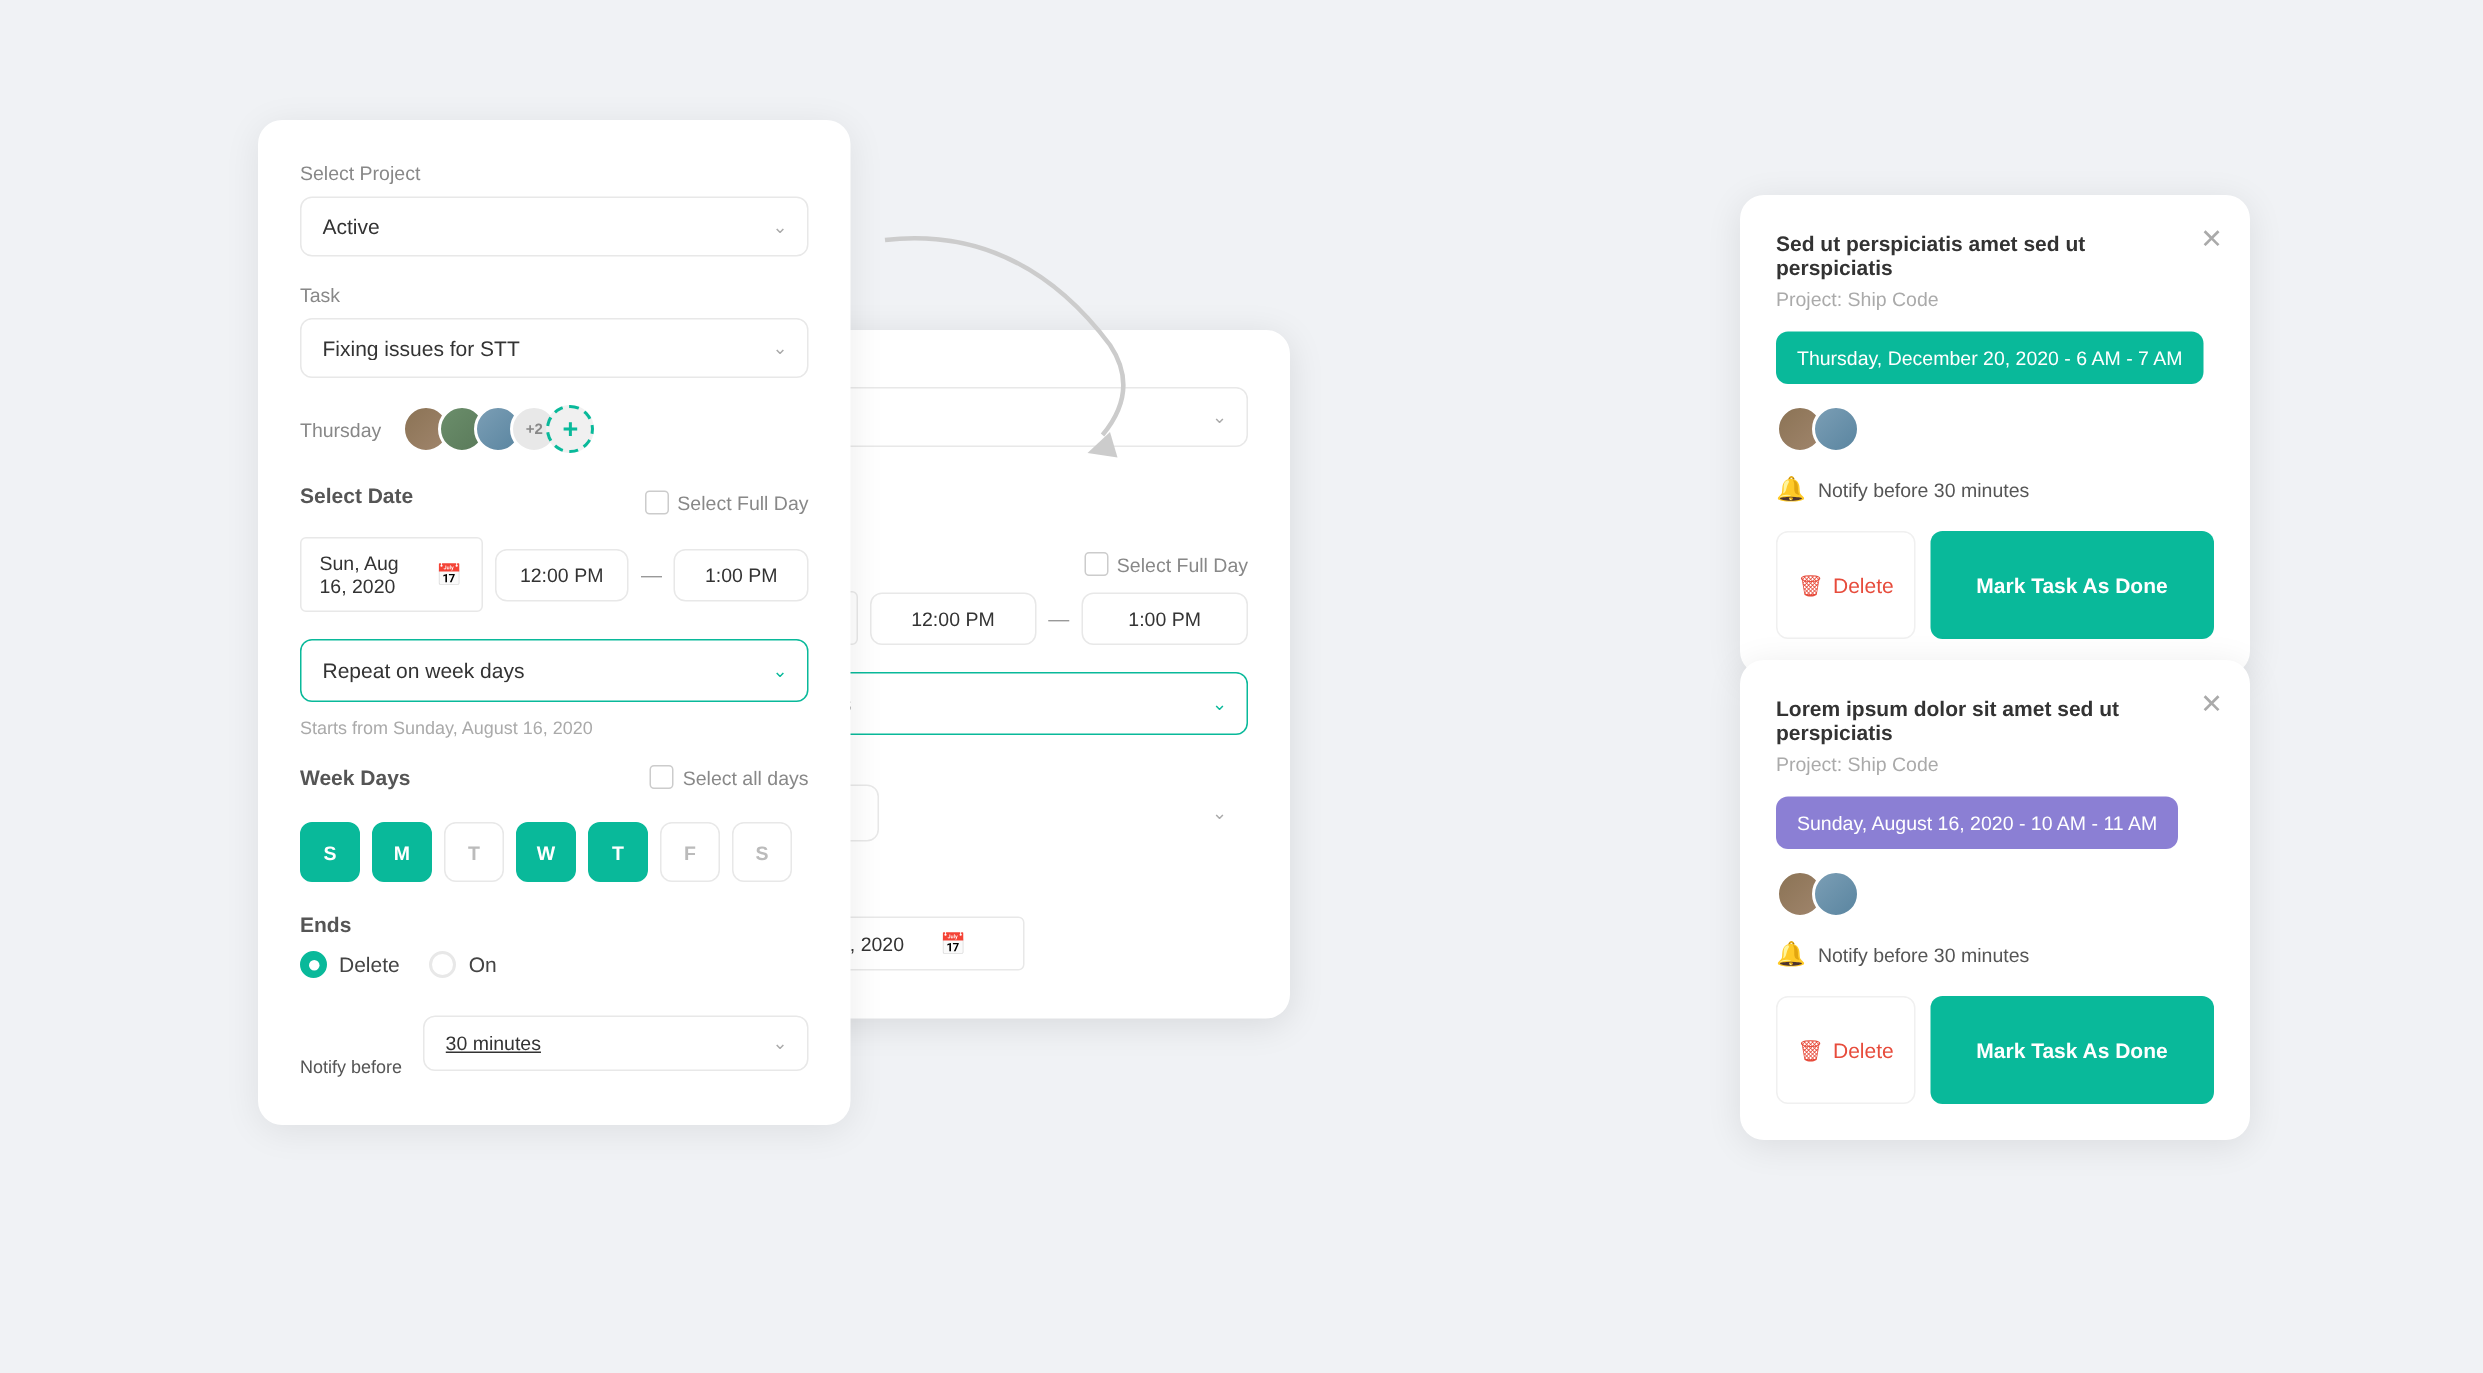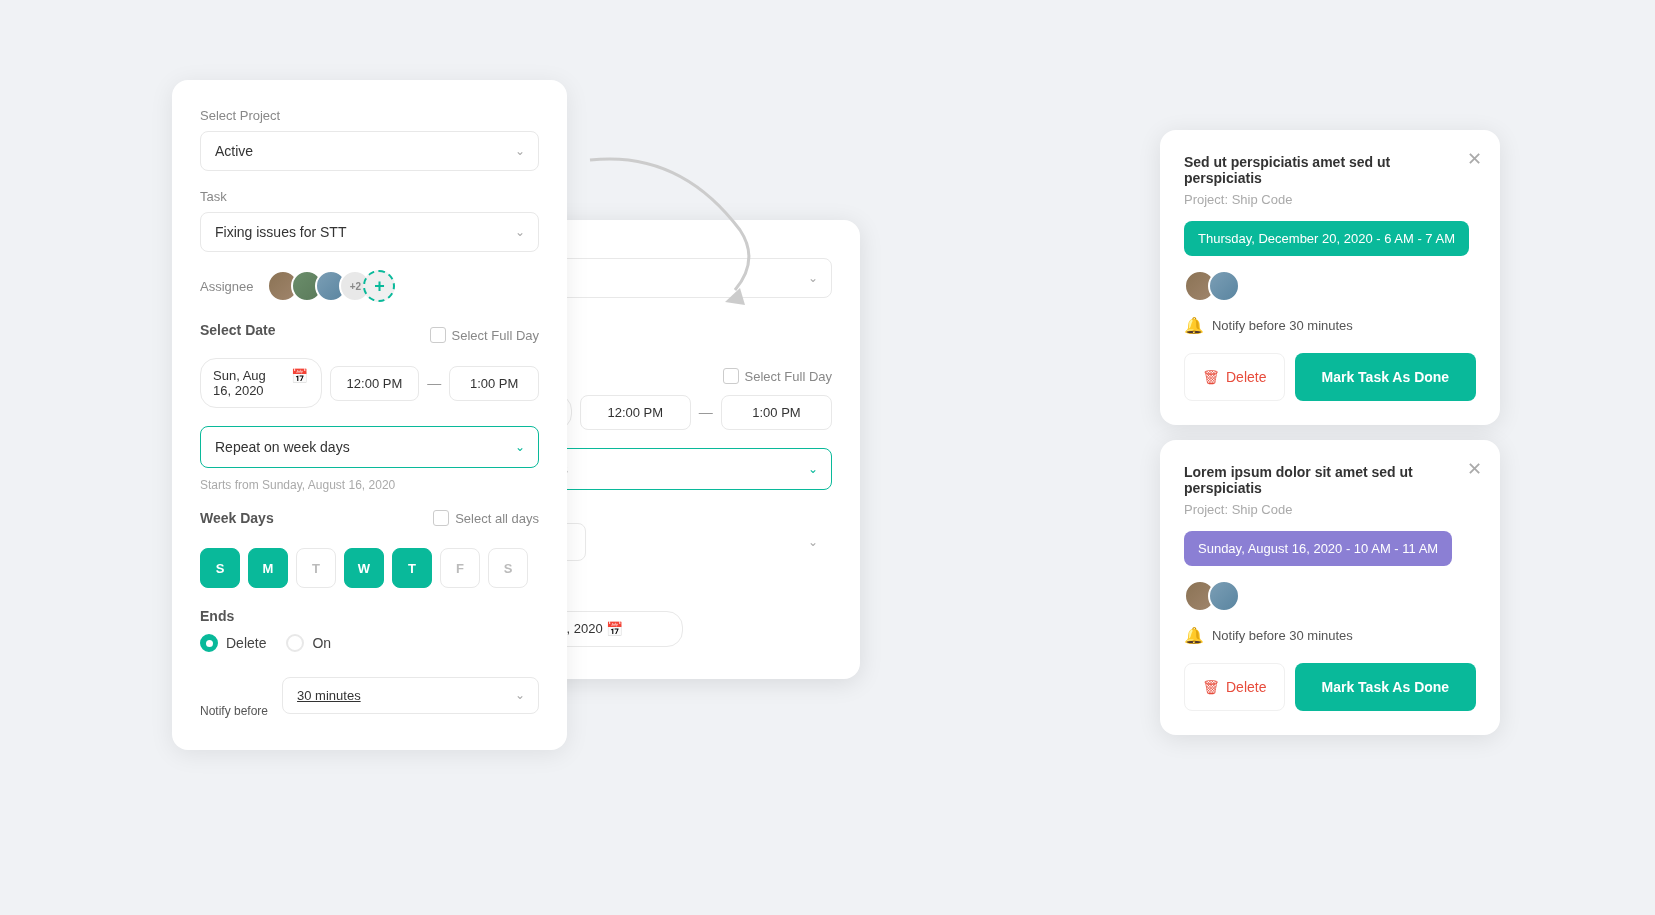--- a/index.html
+++ b/index.html
@@ -159,28 +159,28 @@
     }
 
     .date-row {
       display: flex;
       align-items: center;
       gap: 8px;
     }
 
     .date-input {
       display: flex;
-      align-items: flex-start;
+      align-items: center;
       border: 1.5px solid #e8e8e8;
-      border-radius: 16px;
+      border-radius: 4px;
       padding: 9px 12px;
       font-size: 13px;
       color: #333;
       background: #fff;
-      gap: 4px;
+      gap: 24px;
       flex: 1.5;
     }
 
     .time-input {
       display: flex;
       align-items: flex-end;
       border: 1.5px solid #e8e8e8;
       border-radius: 8px;
       padding: 9px 12px;
       font-size: 13px;
@@ -416,21 +416,21 @@
       font-weight: 500;
       cursor: pointer;
       display: flex;
       align-items: center;
       justify-content: center;
       gap: 6px;
     }
 
     .btn-mark-done {
       flex: 2;
-      padding: 16px;
+      padding: 28px;
       border: none;
       border-radius: 8px;
       background: #09B99A;
       color: #fff;
       font-size: 14px;
       font-weight: 600;
       cursor: pointer;
     }
 
     
@@ -485,21 +485,21 @@
 
   <div class="label">Task</div>
   <div class="select-wrapper">
     <select class="select-box">
       <option>Fixing issues for STT</option>
     </select>
     <span class="select-arrow">⌄</span>
   </div>
 
   <div class="assignee-row">
-    <span class="assignee-label">Assignee</span>
+    <span class="assignee-label">Thursday</span>
     <div class="avatars">
       <div class="avatar avatar-1"></div>
       <div class="avatar avatar-2"></div>
       <div class="avatar avatar-3"></div>
       <div class="avatar avatar-more" style="font-size:10px;">+2</div>
       <div class="avatar avatar-plus" style="font-size:18px; margin-right:0;">+</div>
     </div>
   </div>
 
   <div class="date-section">

